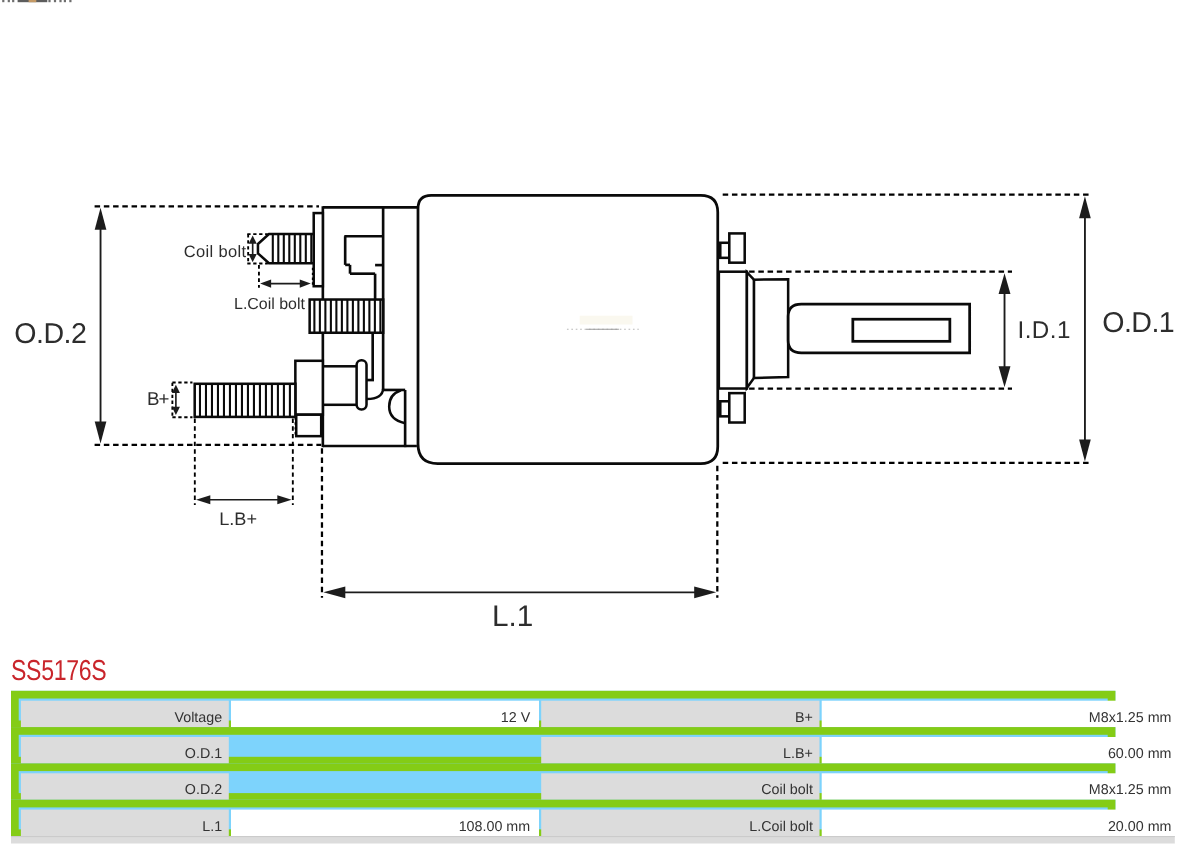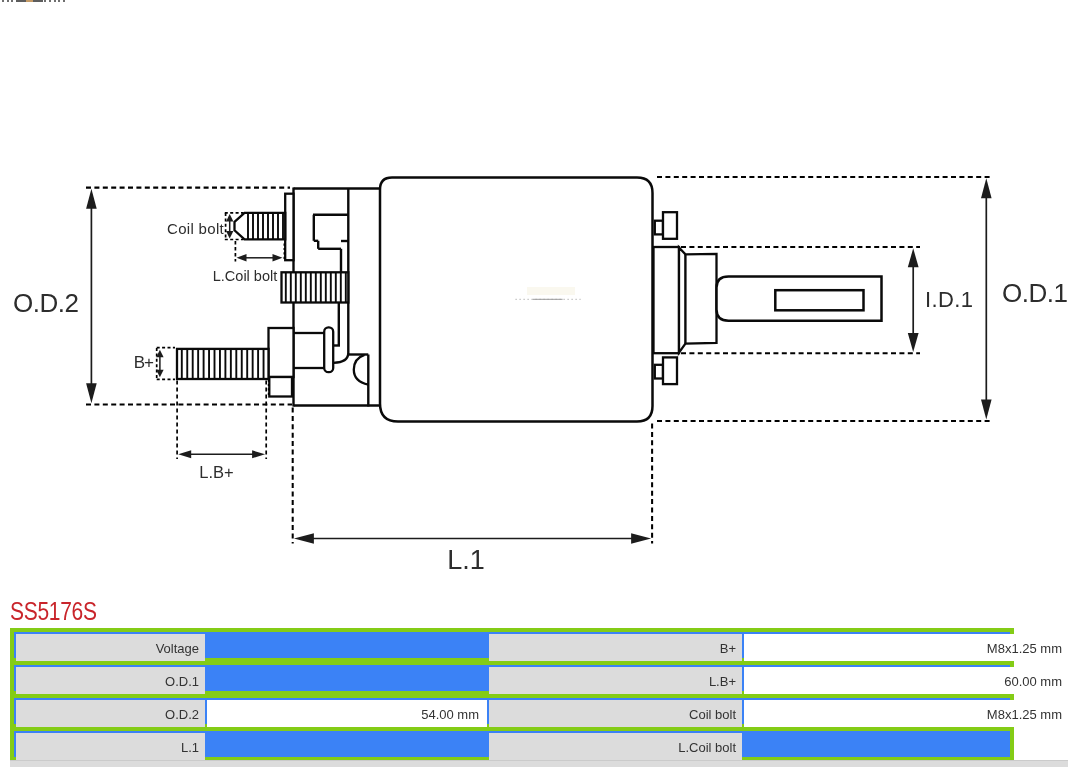--- a/index.html
+++ b/index.html
@@ -1,16 +1,16 @@
 <!DOCTYPE html>
 <html><head><meta charset="utf-8">
 <style>
 * {margin:0;padding:0;box-sizing:border-box}
 html,body {width:1080px;height:767px;background:#fff;font-family:"Liberation Sans", sans-serif;overflow:hidden;position:relative}
-.row {position:absolute;left:10px;width:1004px;height:34px;border:4px solid #84cc16;background:#3b82f6}
+.row {position:absolute;left:10px;width:1004px;height:34px;border:7px solid #84cc16;background:#7dd3fc}
 .row div {position:absolute;top:1.5px;height:29.5px;line-height:29.5px;font-size:13px;color:#333;text-align:right;padding-right:8px}
 .g {background:#dcdcdc;padding-right:6px !important}
 .v {background:#fff}
 #pn {position:absolute;left:10px;top:598.5px;font-size:21px;color:#c9252b;letter-spacing:-0.3px;transform:scaleY(1.25)}
 #bstrip {position:absolute;left:10px;top:760px;width:1058px;height:7px;border-top:1px solid #cbcbcb;background:#dcdcdc}
 </style></head>
 <body>
 <div style="position:absolute;left:16px;top:0;width:27px;height:1.6px;background:#5d5d5d"></div>
 <div style="position:absolute;left:26px;top:0;width:7px;height:1.6px;background:#c49a66"></div>
 <div style="position:absolute;left:2.0px;top:0;width:2.1px;height:1.6px;background:#6f6f6f"></div>
@@ -145,30 +145,32 @@
     <text x="925" y="307" font-family="Liberation Sans, sans-serif" font-size="22" fill="#2d2d2d" text-anchor="start" letter-spacing="0.4">I.D.1</text>
     <text x="224" y="233.8" font-family="Liberation Sans, sans-serif" font-size="15" fill="#2d2d2d" text-anchor="end" letter-spacing="0.3">Coil bolt</text>
     <text x="245" y="280.5" font-family="Liberation Sans, sans-serif" font-size="14.5" fill="#2d2d2d" text-anchor="middle" letter-spacing="0">L.Coil bolt</text>
     <text x="153" y="368" font-family="Liberation Sans, sans-serif" font-size="17" fill="#2d2d2d" text-anchor="end" letter-spacing="-1">B+</text>
     <text x="216.5" y="477.5" font-family="Liberation Sans, sans-serif" font-size="16.5" fill="#2d2d2d" text-anchor="middle" letter-spacing="0">L.B+</text>
     <text x="466" y="569" font-family="Liberation Sans, sans-serif" font-size="27" fill="#2d2d2d" text-anchor="middle" letter-spacing="0">L.1</text>
   </svg>
 <div id="pn">SS5176S</div>
 <div class="row" style="top:628px">
 <div class="g" style="left:1.5px;width:189.5px">Voltage</div>
+<div class="v" style="left:193px;width:280px">12 V</div>
 <div class="g" style="left:475px;width:253px">B+</div>
 <div class="v" style="left:730px;width:326px">M8x1.25 mm</div>
 </div>
 <div class="row" style="top:661px">
 <div class="g" style="left:1.5px;width:189.5px">O.D.1</div>
 <div class="g" style="left:475px;width:253px">L.B+</div>
 <div class="v" style="left:730px;width:326px">60.00 mm</div>
 </div>
 <div class="row" style="top:694px">
 <div class="g" style="left:1.5px;width:189.5px">O.D.2</div>
-<div class="v" style="left:193px;width:280px">54.00 mm</div>
 <div class="g" style="left:475px;width:253px">Coil bolt</div>
 <div class="v" style="left:730px;width:326px">M8x1.25 mm</div>
 </div>
 <div class="row" style="top:727px">
 <div class="g" style="left:1.5px;width:189.5px">L.1</div>
+<div class="v" style="left:193px;width:280px">108.00 mm</div>
 <div class="g" style="left:475px;width:253px">L.Coil bolt</div>
+<div class="v" style="left:730px;width:326px">20.00 mm</div>
 </div>
 <div id="bstrip"></div>
 </body></html>

